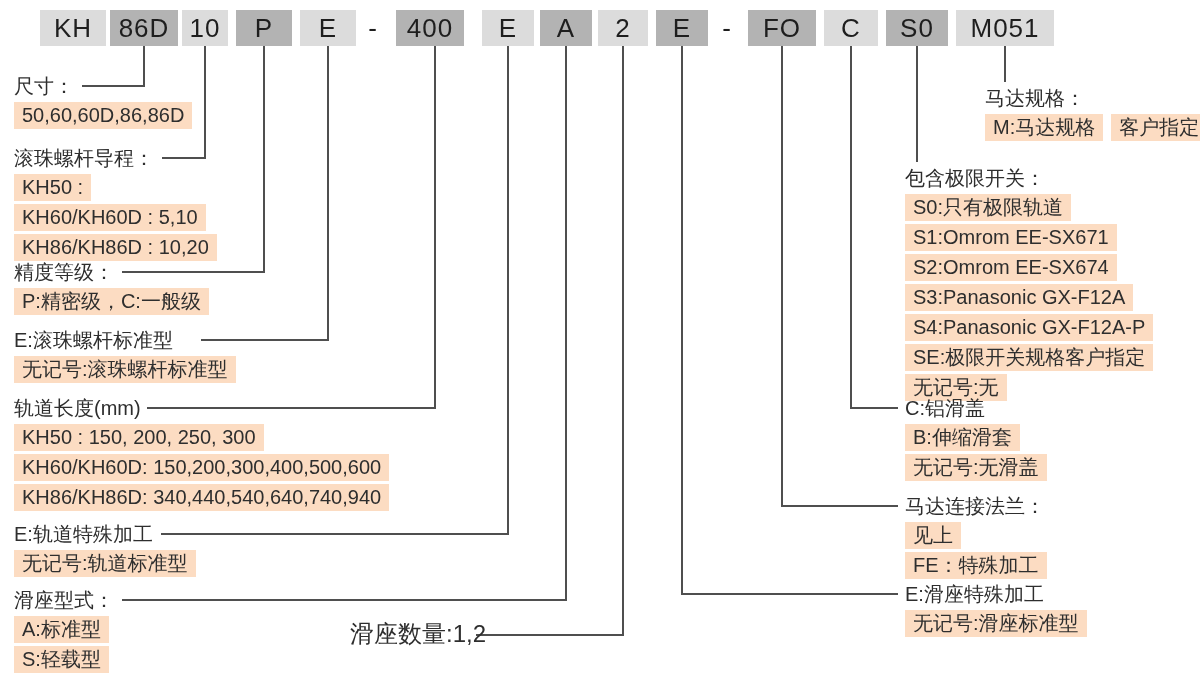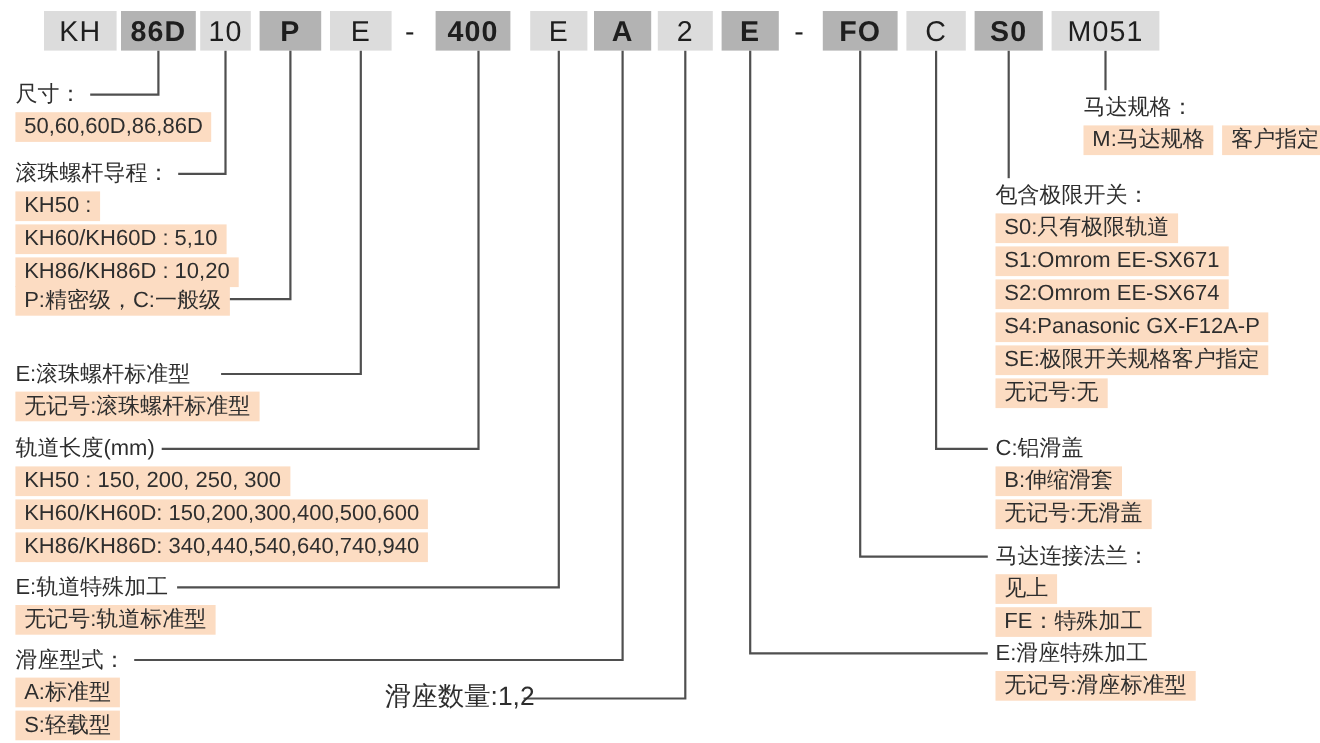--- a/index.html
+++ b/index.html
@@ -37,21 +37,21 @@
     top: 10px;
     height: 36px;
     display: flex;
     align-items: center;
     justify-content: center;
     font-size: 26px;
     color: #1e1e1e;
     letter-spacing: 1px;
   }
   .seg.light { background: var(--seg-light); }
-  .seg.dark  { background: var(--seg-dark); font-weight: bold; }
+  .seg.dark  { background: var(--seg-dark); }
   .seg.none  { background: transparent; }
   .block { position: absolute; }
   .title {
     font-size: 20px;
     color: var(--ink);
     line-height: 24px;
     margin-bottom: 4px;
     white-space: nowrap;
   }
   .item {
@@ -117,20 +117,21 @@
   </div>
 
   <div class="block" style="left:14px;top:146px">
     <div class="title">滚珠螺杆导程：</div>
     <div class="item">KH50 :</div>
     <div class="item">KH60/KH60D : 5,10</div>
     <div class="item">KH86/KH86D : 10,20</div>
   </div>
 
   <div class="block" style="left:14px;top:260px">
+    <div class="title">精度等级：</div>
     <div class="item">P:精密级，C:一般级</div>
   </div>
 
   <div class="block" style="left:14px;top:328px">
     <div class="title">E:滚珠螺杆标准型</div>
     <div class="item">无记号:滚珠螺杆标准型</div>
   </div>
 
   <div class="block" style="left:14px;top:396px">
     <div class="title">轨道长度(mm)</div>
@@ -158,20 +159,21 @@
       <div class="item">M:马达规格</div>
       <div class="item">客户指定</div>
     </div>
   </div>
 
   <div class="block" style="left:905px;top:166px">
     <div class="title">包含极限开关：</div>
     <div class="item">S0:只有极限轨道</div>
     <div class="item">S1:Omrom EE-SX671</div>
     <div class="item">S2:Omrom EE-SX674</div>
+    <div class="item">S3:Panasonic GX-F12A</div>
     <div class="item">S4:Panasonic GX-F12A-P</div>
     <div class="item">SE:极限开关规格客户指定</div>
     <div class="item">无记号:无</div>
   </div>
 
   <div class="block" style="left:905px;top:396px">
     <div class="title">C:铝滑盖</div>
     <div class="item">B:伸缩滑套</div>
     <div class="item">无记号:无滑盖</div>
   </div>

